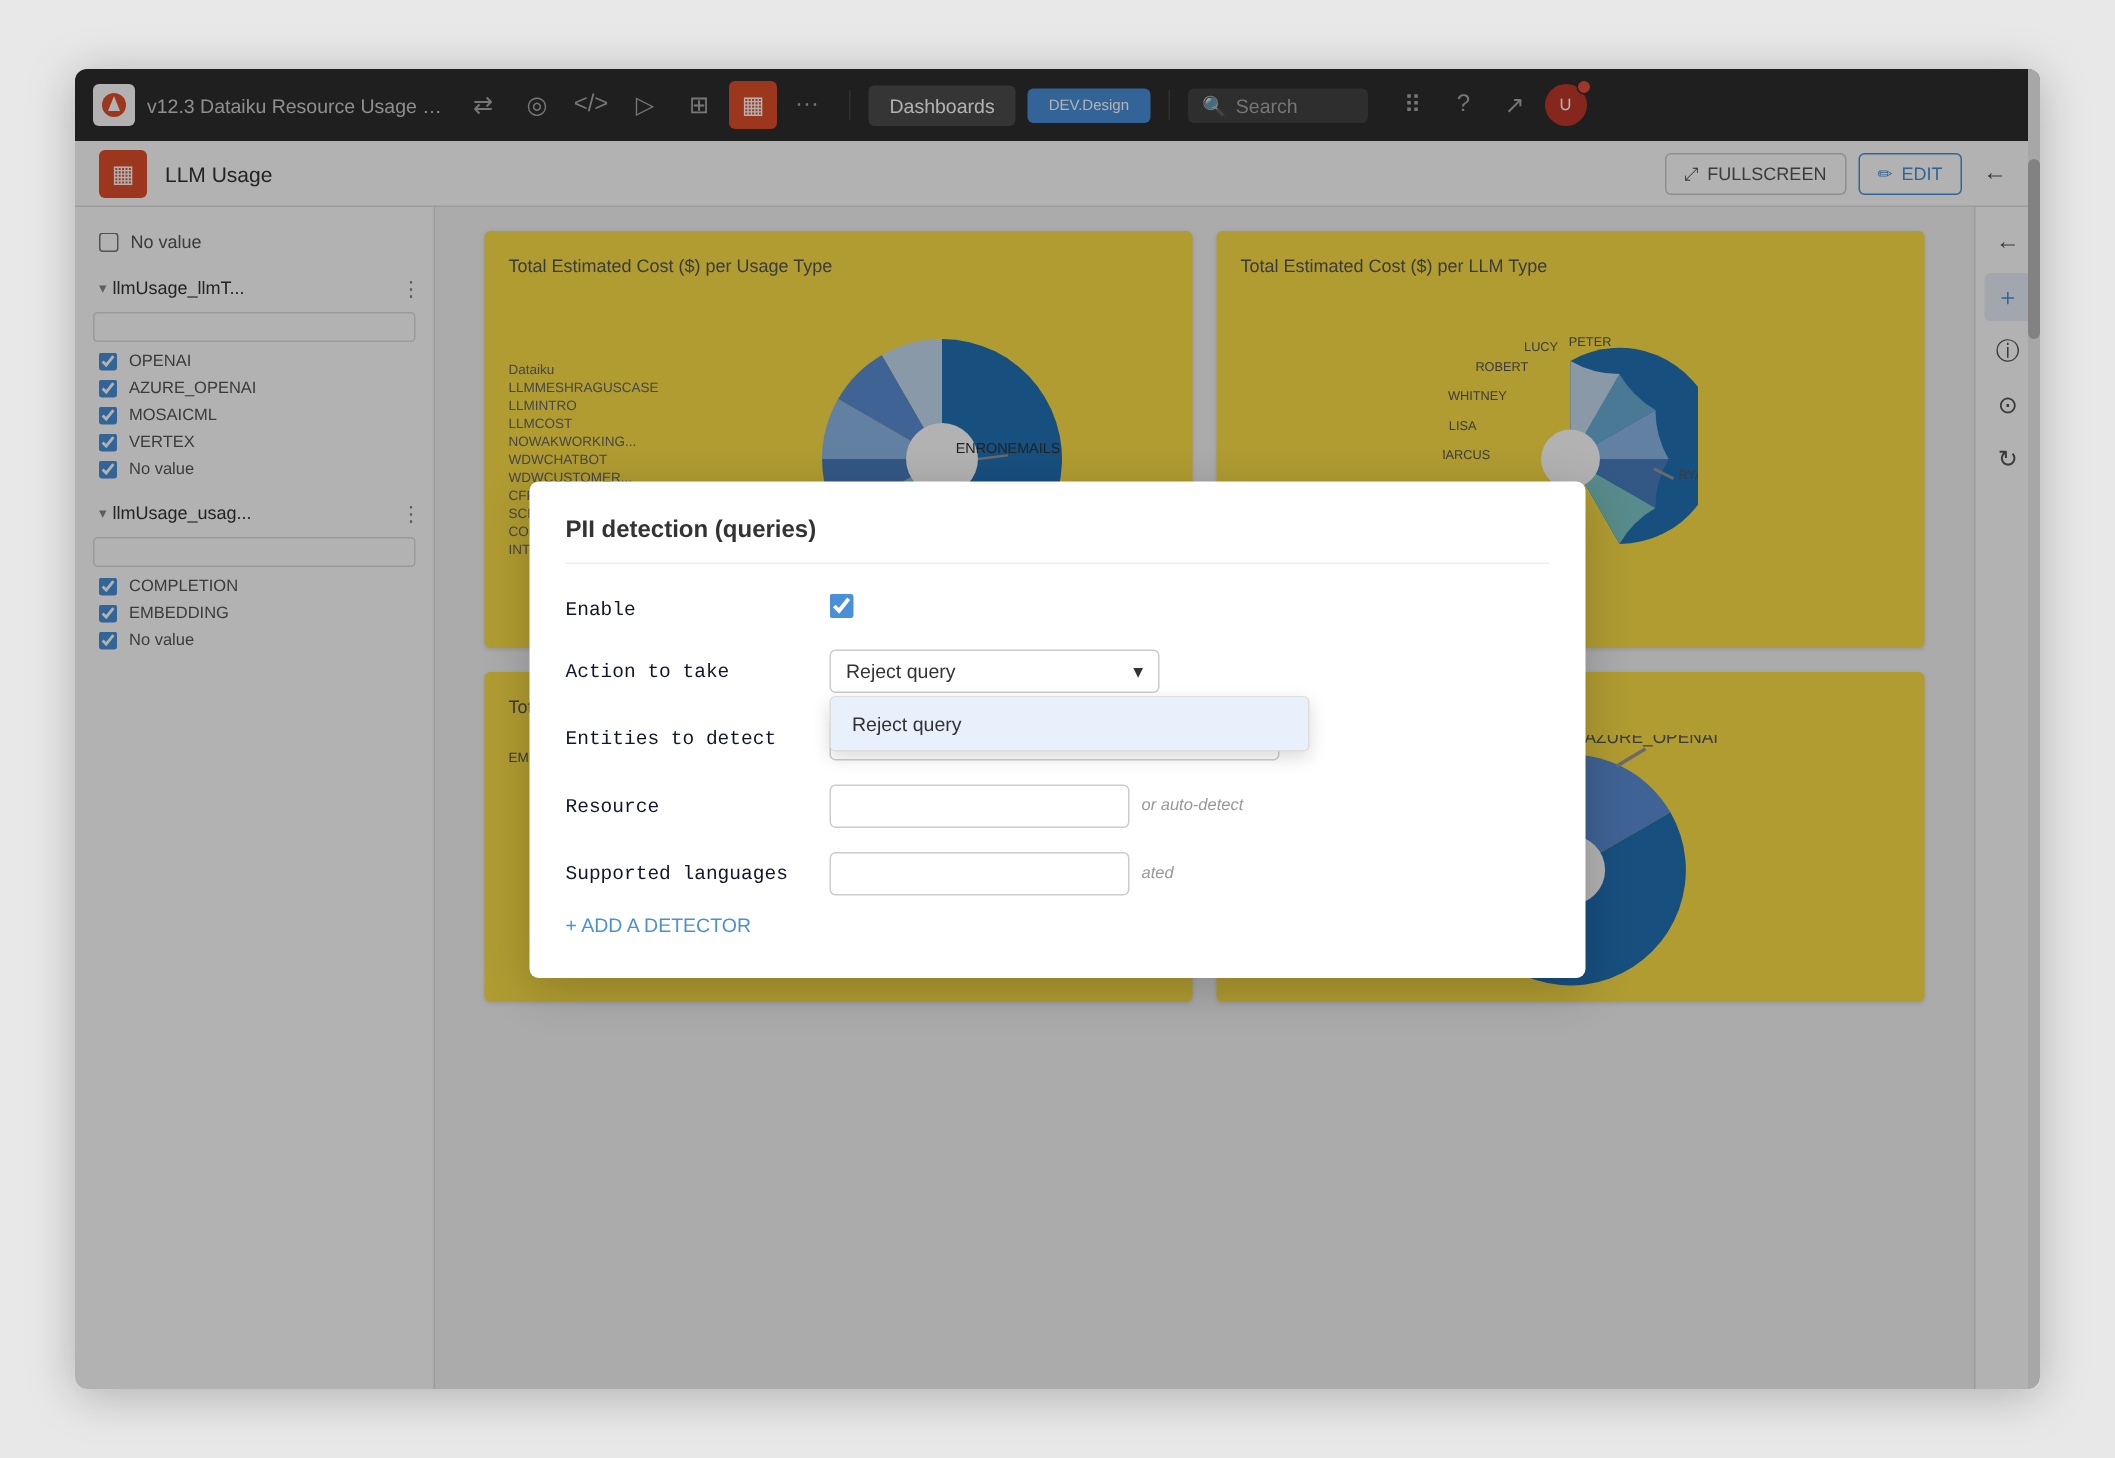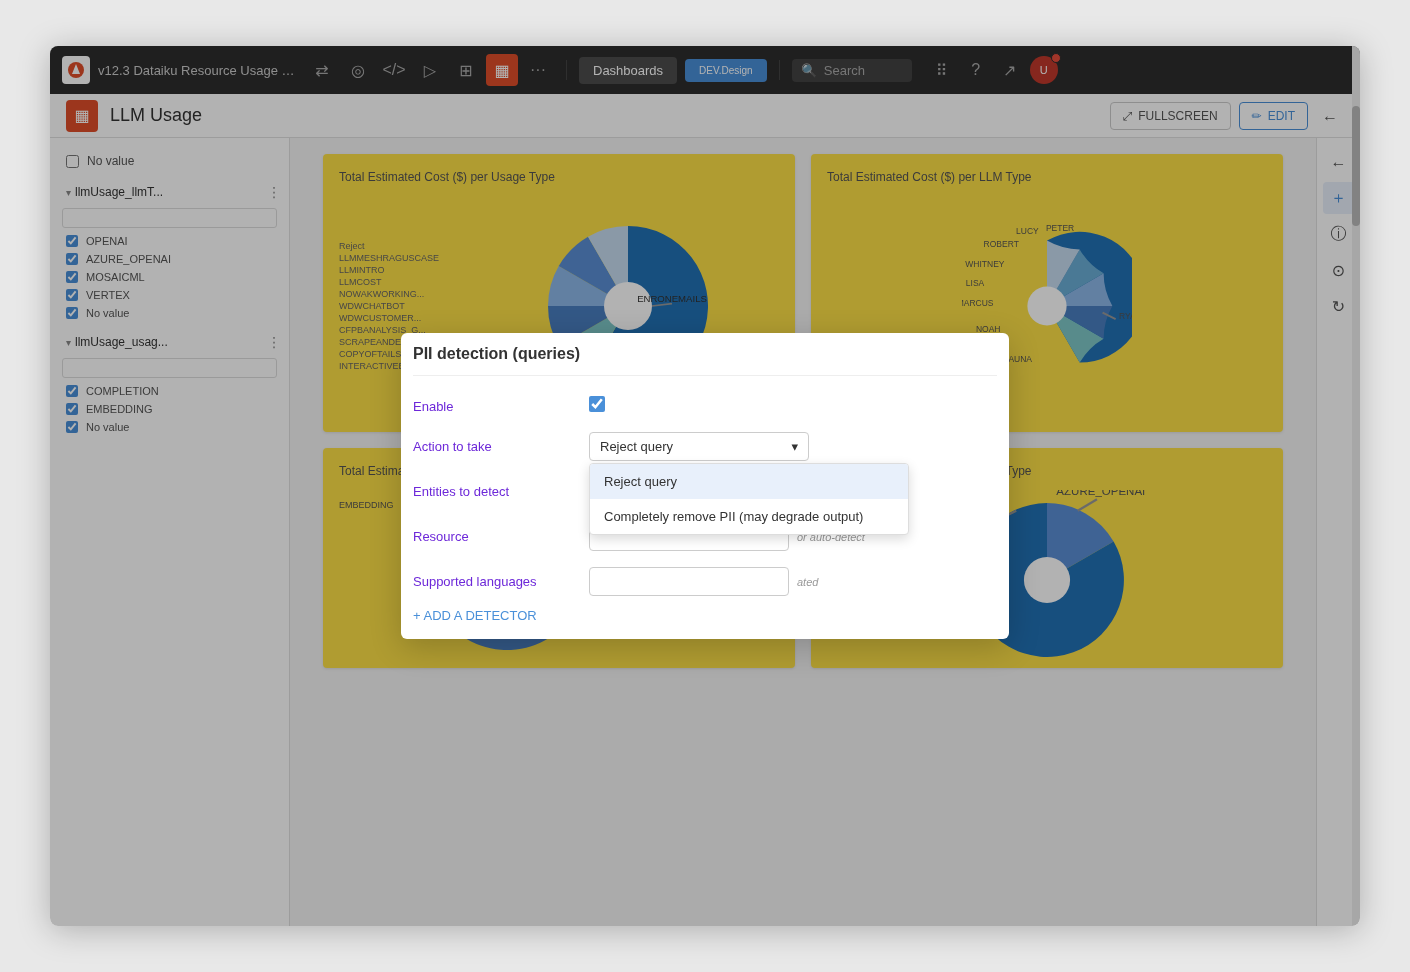--- a/index.html
+++ b/index.html
@@ -159,21 +159,21 @@
       height: 32px;
       background: #e04e2a;
       border-radius: 4px;
       display: flex;
       align-items: center;
       justify-content: center;
       color: white;
       font-size: 16px;
     }
     .sub-header-title {
-      font-size: 18px;
+      font-size: 14px;
       font-weight: 500;
       color: #333;
       flex: 1;
     }
     .sub-header-actions {
       display: flex;
       align-items: center;
       gap: 8px;
     }
     .btn-fullscreen {
@@ -375,22 +375,22 @@
       background: rgba(0,0,0,0.3);
       display: flex;
       align-items: center;
       justify-content: center;
       z-index: 100;
     }
     .modal {
       background: white;
       border-radius: 6px;
       box-shadow: 0 8px 32px rgba(0,0,0,0.2);
-      width: 608px;
-      padding: 12px;
+      width: 704px;
+      padding: 24px;
       position: relative;
     }
     .modal-title {
       font-size: 16px;
       font-weight: 600;
       color: #333;
       margin-bottom: 20px;
       padding-bottom: 12px;
       border-bottom: 1px solid #eee;
     }
@@ -400,22 +400,23 @@
       gap: 16px;
     }
     .form-row {
       display: flex;
       align-items: center;
       gap: 16px;
     }
     .form-label {
       width: 160px;
       font-size: 13px;
-      color: #6d28d9;
+      color: #0f172a;
       flex-shrink: 0;
+      font-family: Liberation Mono, monospace;
     }
     .form-control {
       flex: 1;
     }
     .checkbox-control {
       width: 16px;
       height: 16px;
       accent-color: #4a90d9;
       cursor: pointer;
     }
@@ -595,21 +596,21 @@
     </div>
 
     <div class="dashboard-area">
       <div class="charts-grid">
 
         <div class="chart-card">
           <div class="chart-title">Total Estimated Cost ($) per Usage Type</div>
           <div class="chart-container">
             <div class="pie-with-labels">
               <div class="pie-labels">
-                <div class="label-item">Reject</div>
+                <div class="label-item">Dataiku</div>
                 <div class="label-item">LLMMESHRAGUSCASE</div>
                 <div class="label-item">LLMINTRO</div>
                 <div class="label-item">LLMCOST</div>
                 <div class="label-item">NOWAKWORKING...</div>
                 <div class="label-item">WDWCHATBOT</div>
                 <div class="label-item">WDWCUSTOMER...</div>
                 <div class="label-item">CFPBANALYSIS_G...</div>
                 <div class="label-item">SCRAPEANDEMBED</div>
                 <div class="label-item">COPYOFTAILSPEND...</div>
                 <div class="label-item">INTERACTIVEBANKRE...</div>
@@ -727,21 +728,20 @@
           <div class="form-label">Action to take</div>
           <div class="form-control">
             <div style="position:relative; display:inline-block; width:220px;">
               <div style="display:flex; align-items:center; justify-content:space-between; padding:6px 10px; border:1px solid #ccc; border-radius:4px; background:white; cursor:pointer; font-size:13px; color:#333; width:220px;">
                 <span>Reject query</span>
                 <span>▾</span>
               </div>
               
               <div class="dropdown-menu">
                 <div class="dropdown-item selected">Reject query</div>
-                <div class="dropdown-item">Completely remove PII (may degrade output)</div>
               </div>
             </div>
           </div>
         </div>
 
         <div class="form-row">
           <div class="form-label">Entities to detect</div>
           <div class="form-control">
             <input type="text" style="width: 300px; padding: 6px 10px; border: 1px solid rgb(204, 204, 204); border-radius: 4px; font-size: 13px;">
           </div>

